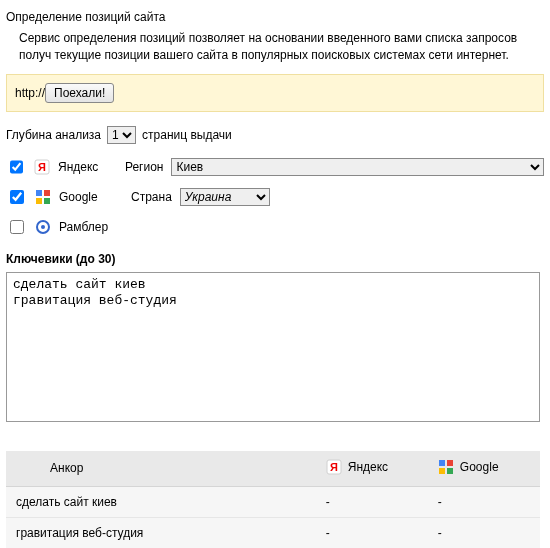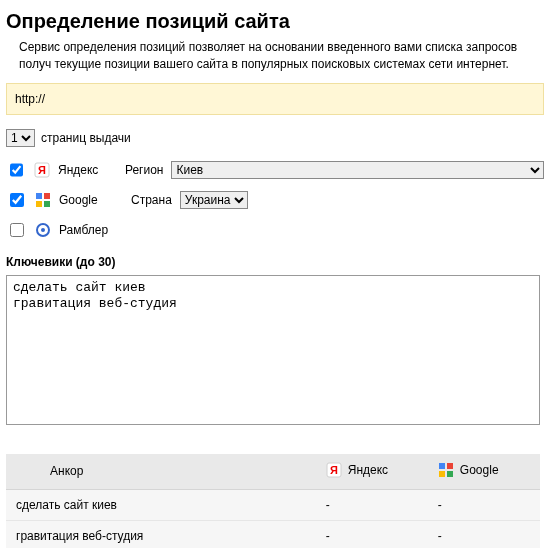--- a/index.html
+++ b/index.html
@@ -6,22 +6,22 @@
   body {
     font-family: Arial, sans-serif;
     font-size: 12px;
     margin: 0;
     padding: 6px;
     color: #000;
     width: 550px;
     background: #fff;
   }
   h1 {
-    font-size: 20px;
-    font-weight: bold;
+    font-size: 12px;
+    font-weight: normal;
     margin: 4px 0 6px 0;
   }
   .intro {
     font-size: 12px;
     margin: 0 0 10px 13px;
     line-height: 1.4;
   }
   .url-bar {
     background: #fff7d6;
     border: 1px solid #f0e0a0;
@@ -68,21 +68,21 @@
   }
   .engine-icon {
     width: 16px; height: 16px;
     display: inline-flex;
     align-items: center;
     justify-content: center;
   }
   .engine-name { width: 58px; }
   .field-label { margin-left: 6px; }
   .region-select { width: 408px; }
-  .country-select { width: 68px; }
+  .country-select { width: 90px; font-style: italic; }
   .keywords-label { font-weight: bold; margin: 14px 0 6px 0; }
   textarea {
     width: 534px;
     height: 150px;
     font-family: "Courier New", monospace;
     font-size: 13px;
     padding: 4px 6px;
     border: 1px solid #999;
     resize: none;
     white-space: pre;
@@ -116,23 +116,25 @@
 </head>
 <body>
 
 
 
 <h1>Определение позиций сайта</h1>
 <p class="intro">Сервис определения позиций позволяет на основании введенного вами списка запросов получ текущие позиции вашего сайта в популярных поисковых системах сети интернет.</p>
 
 <div class="url-bar">
   <span class="url-label">http://</span>
+  <button class="go-btn">Поехали!</button>
 </div>
 
 <div class="depth-line">
+  <span>Глубина анализа</span>
   <select id="depth-select"><option>1</option></select>
   <span>страниц выдачи</span>
 </div>
 
 <div id="engines">
     <div class="engine-row">
       <input type="checkbox" checked="" style="">
       <span class="engine-icon">
         <svg width="16" height="16">
           <rect x="1" y="1" width="14" height="14" rx="2" fill="#fff" stroke="#d0d0d0"></rect>

